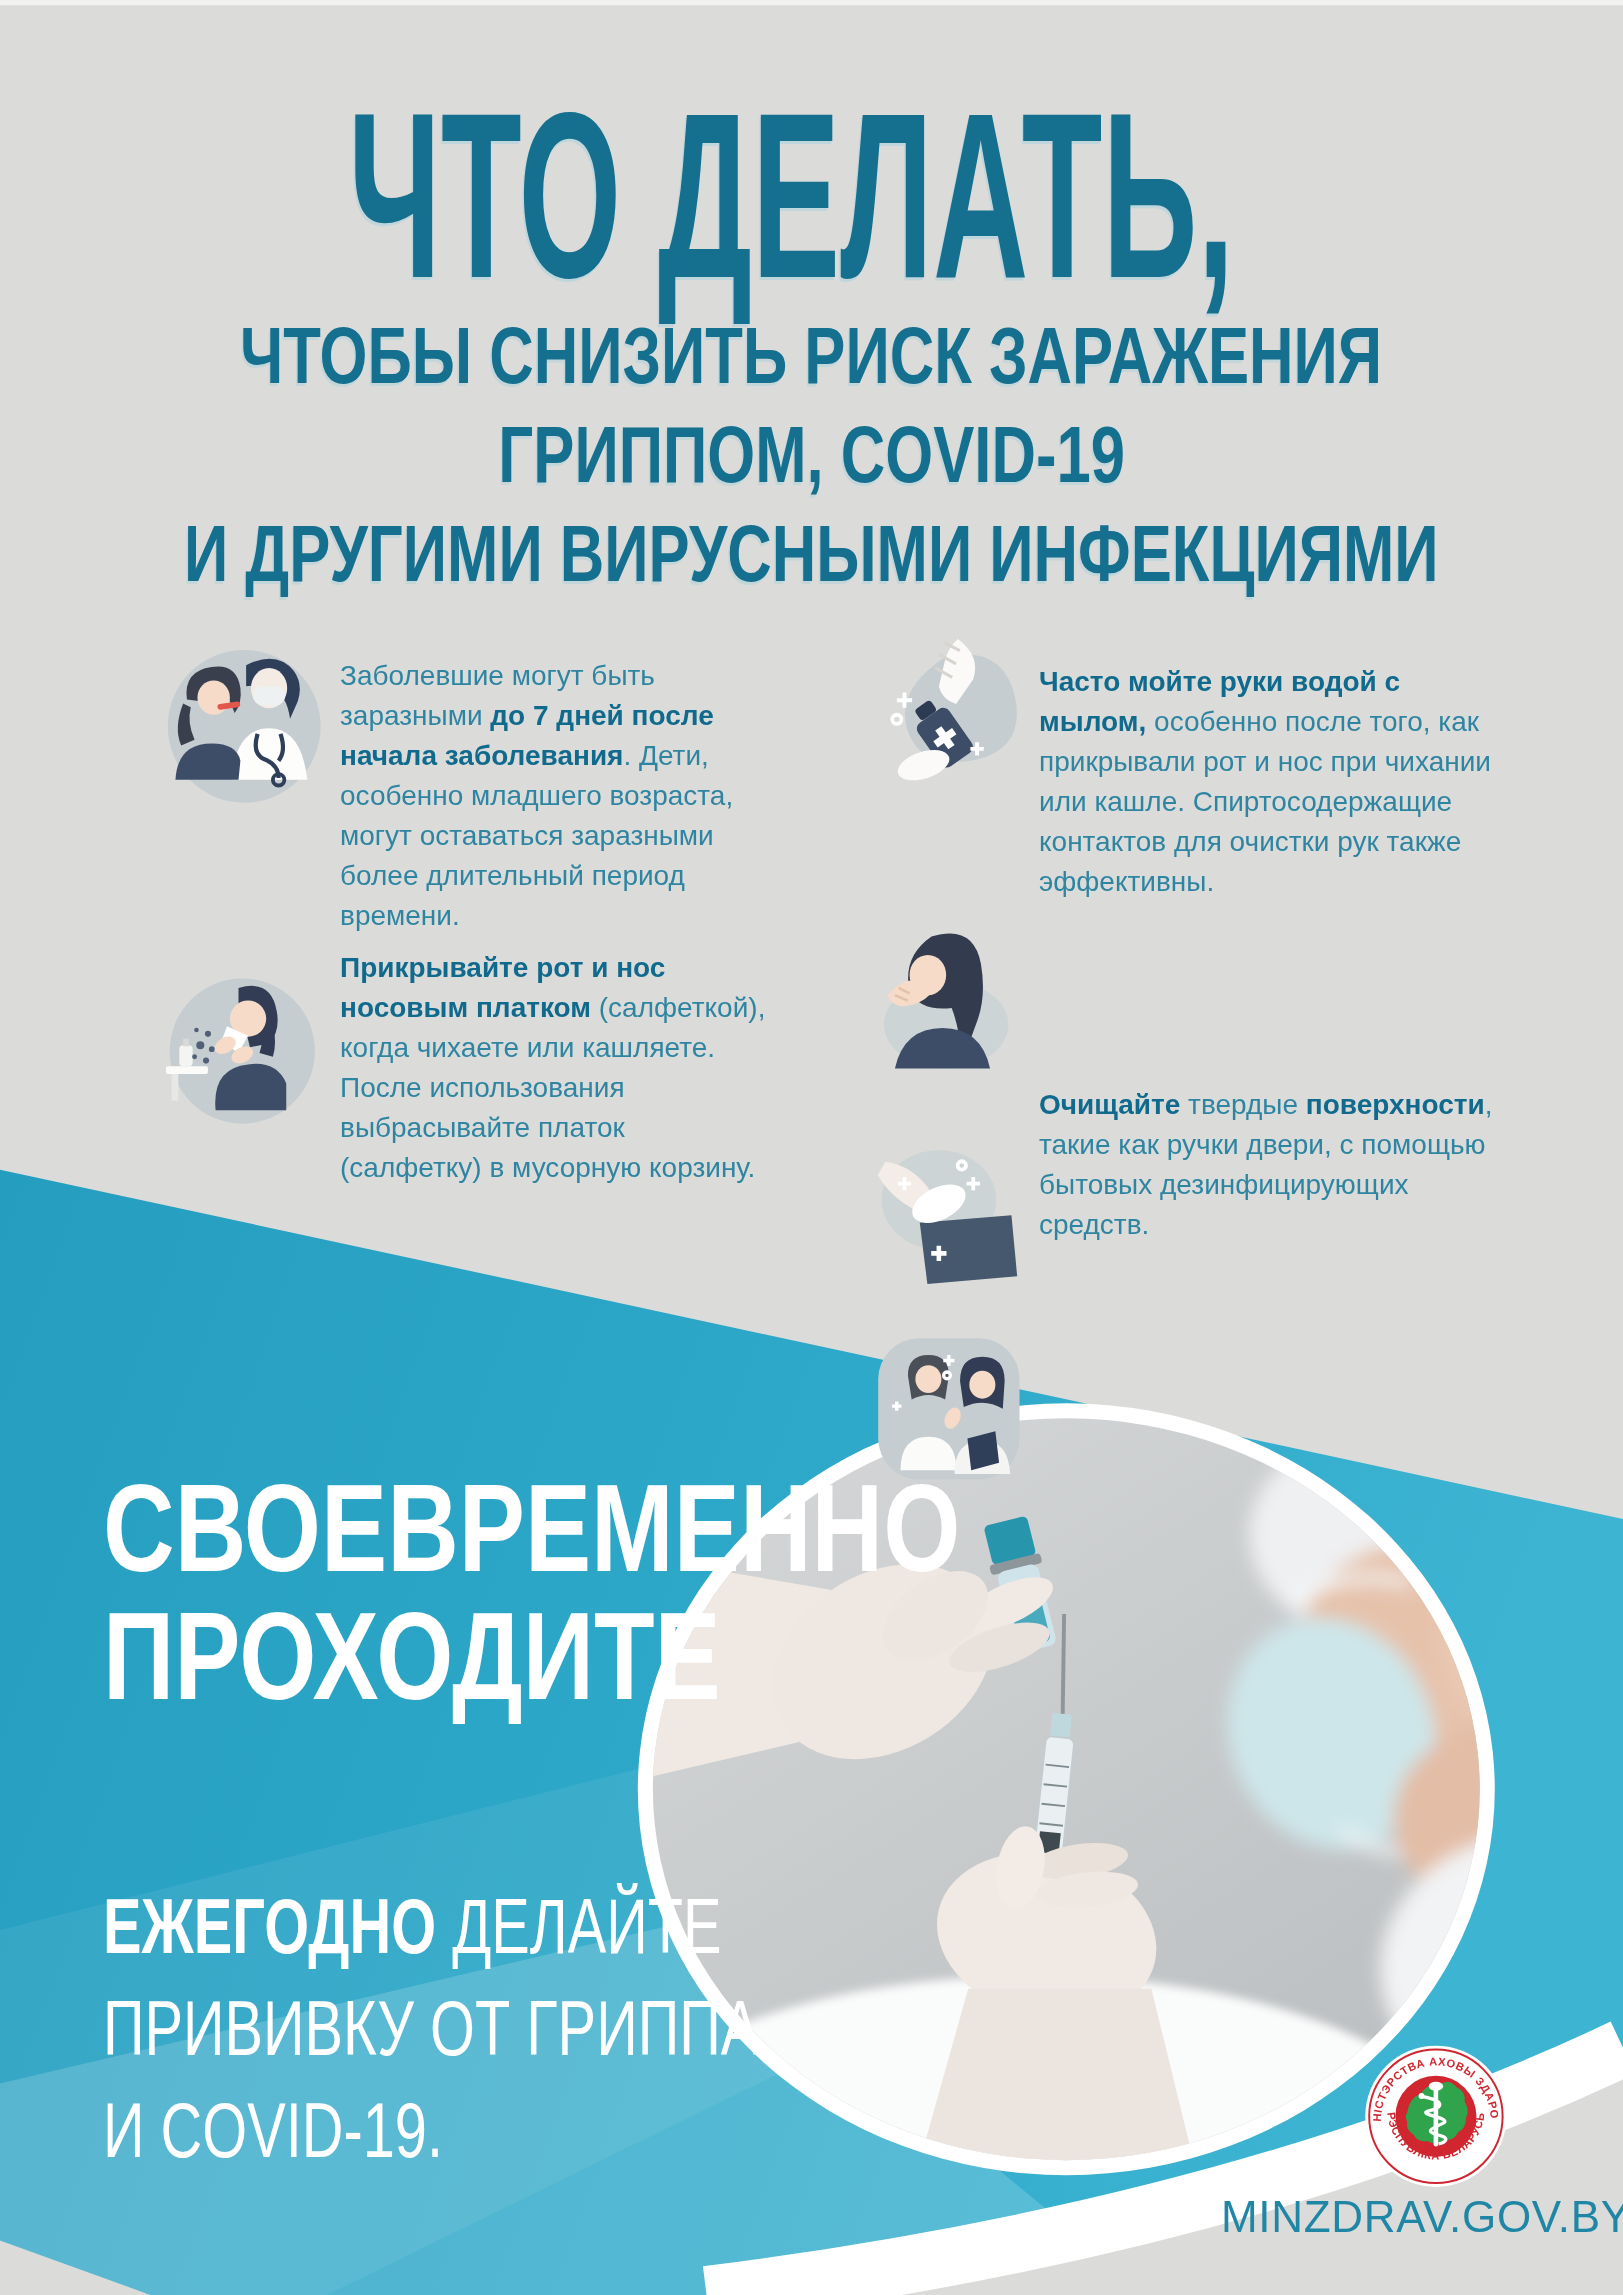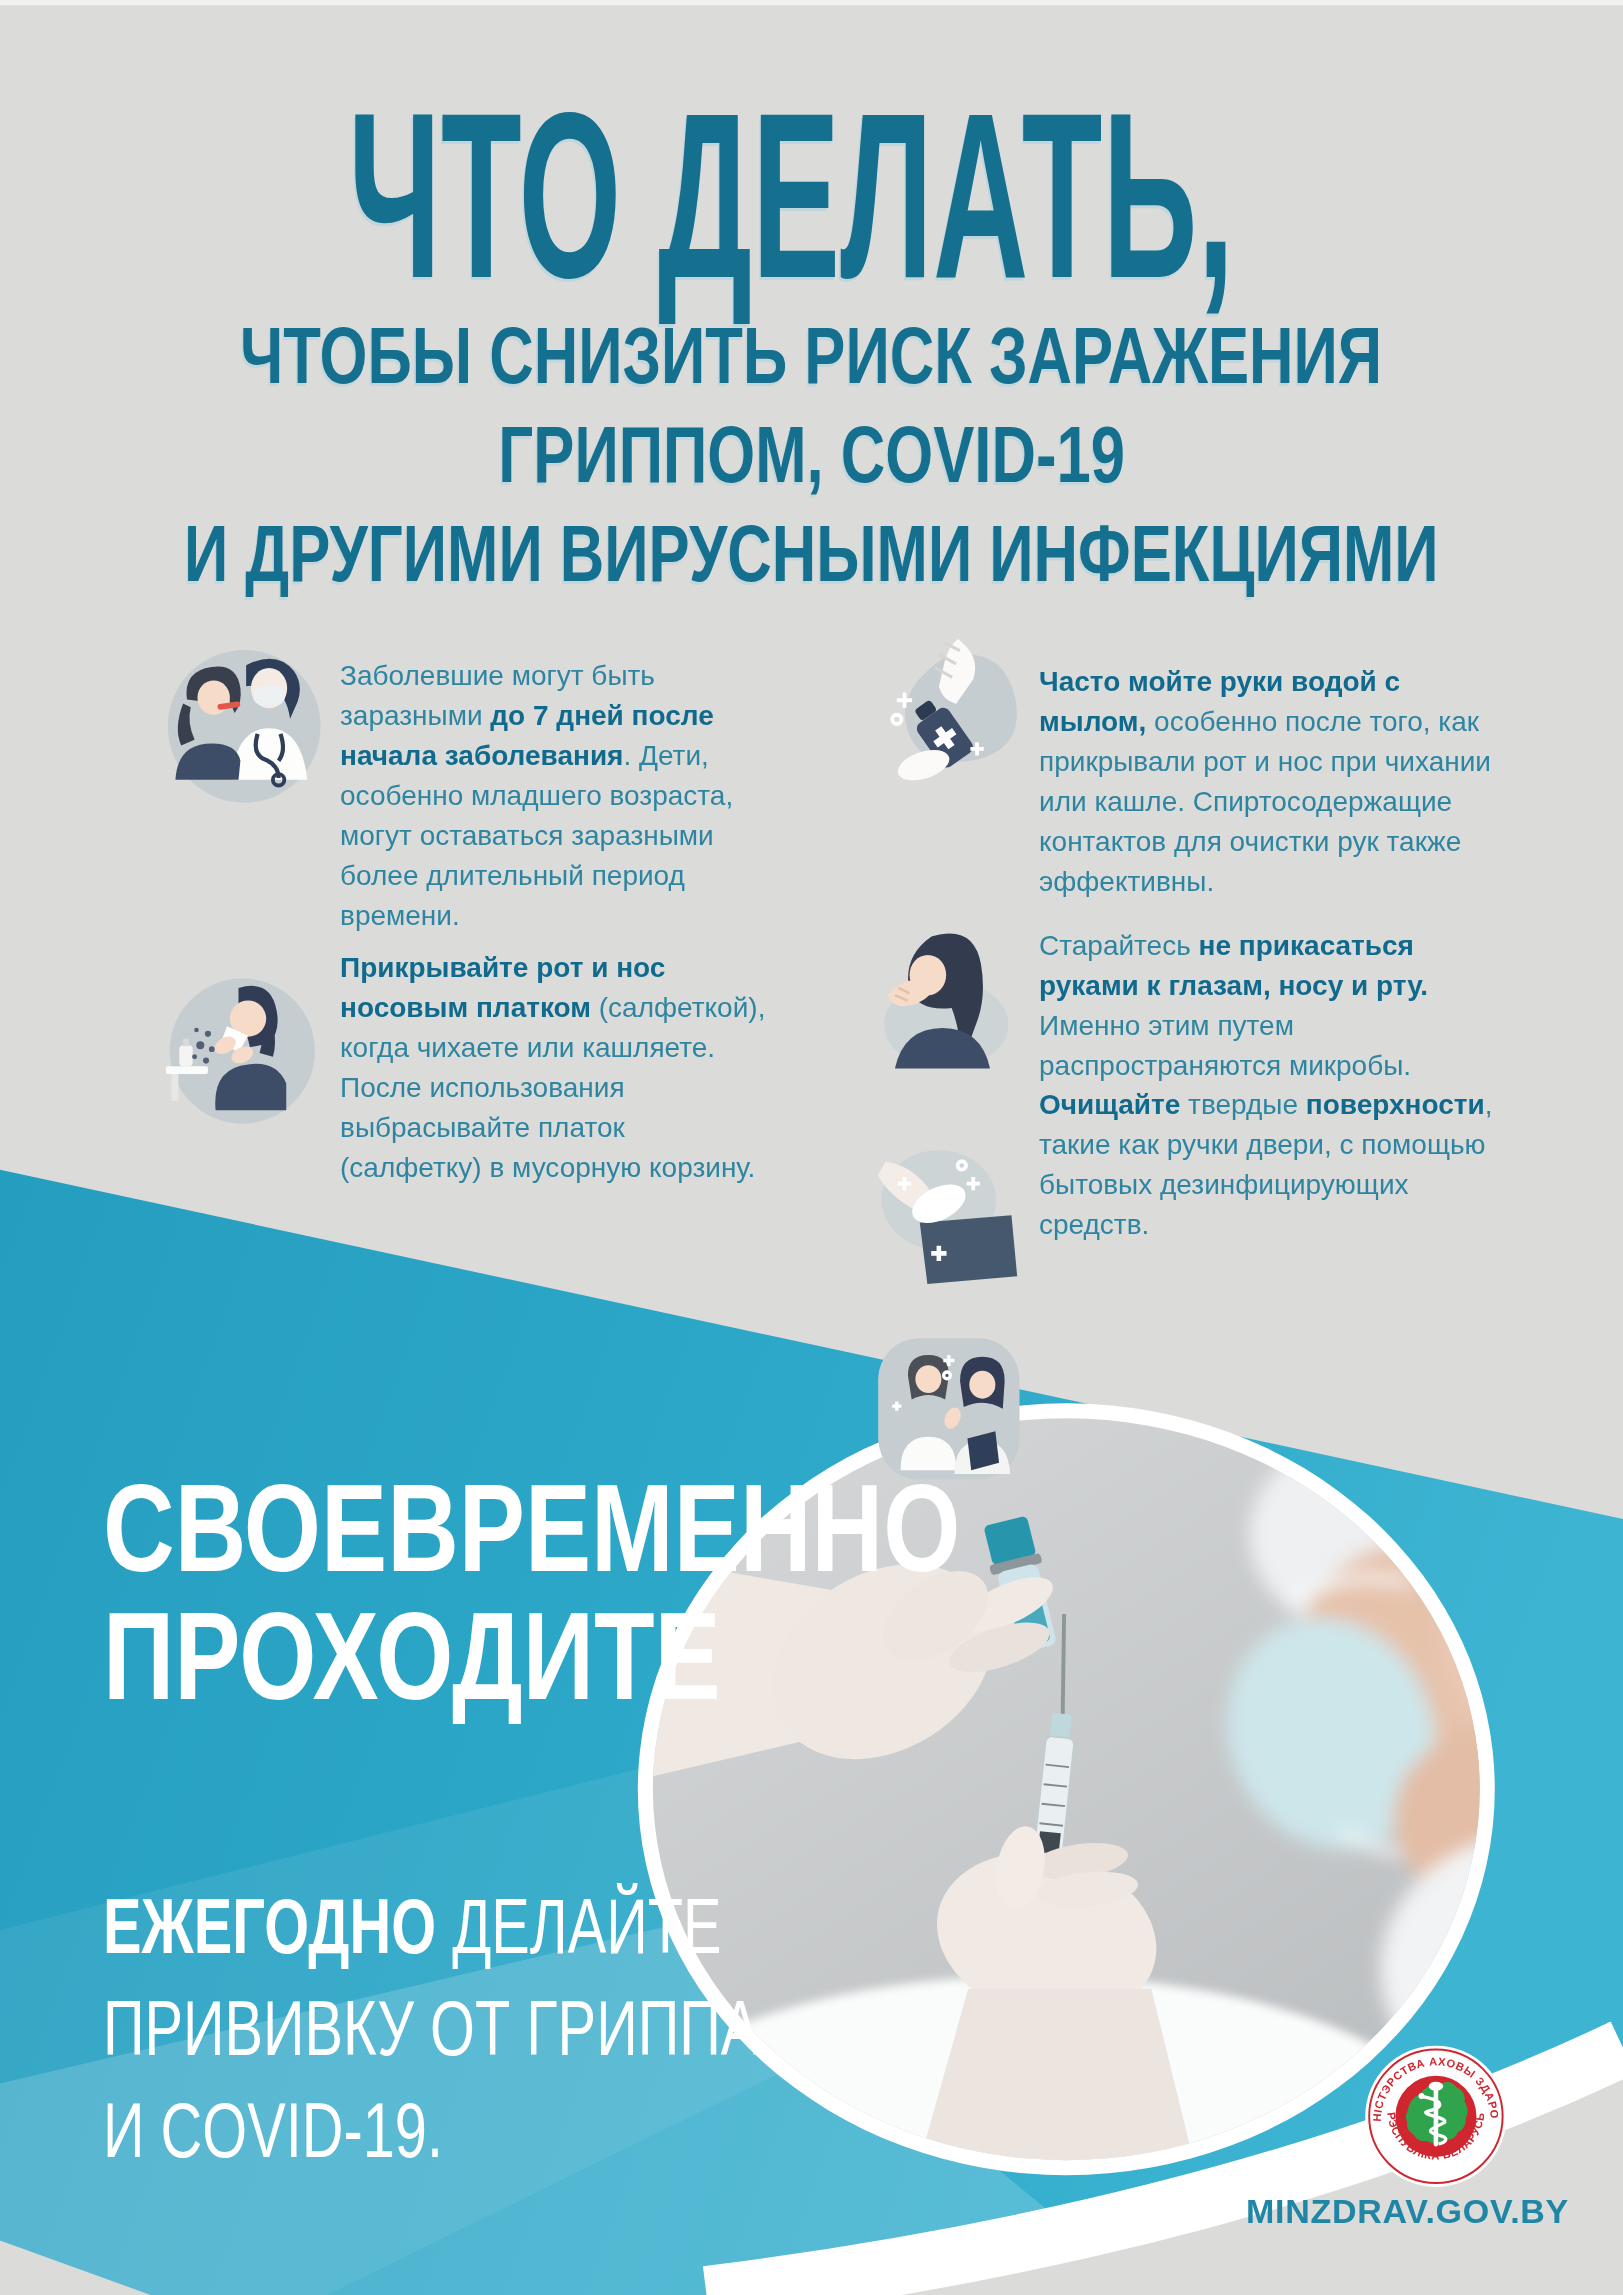--- a/index.html
+++ b/index.html
@@ -29,21 +29,21 @@
   .vx-line{height:128px;line-height:128px;}
   .vx-line > span{display:inline-block;font-size:124px;font-weight:bold;color:#ffffff;
       transform:scaleX(0.8);transform-origin:left center;white-space:nowrap;}
   .vx-sub{position:absolute;left:103px;top:1875px;}
   .vx-sub .rich-line{height:102px;line-height:102px;transform:scaleX(0.75);
       transform-origin:left center;white-space:nowrap;font-size:77px;color:#ffffff;}
   .vx-sub .rich-line .seg{font-weight:normal;}
   .vx-sub .rich-line .seg.b{font-weight:bold;}
 
   .site{position:absolute;left:1221px;top:2192px;width:373px;text-align:center;
-      font-size:34px;font-weight:bold;color:#1f86a5;letter-spacing:0.7px;white-space:nowrap;}
+      font-size:44px;font-weight:normal;color:#1f86a5;letter-spacing:0.7px;white-space:nowrap;}
 </style>
 </head>
 <body>
 
 <div class="poster">
 
   <svg class="bg" viewBox="0 0 2481 3508">
     <defs>
       <linearGradient id="blueGrad" x1="0" y1="0" x2="1" y2="0.25">
         <stop offset="0" stop-color="#259dbf"></stop>
@@ -239,21 +239,20 @@
   <div class="icon-wrap" style="left:851px;top:911px;width:183px;height:183px">
     <svg viewBox="0 0 100 100">
       <ellipse cx="52" cy="62" rx="34" ry="24" fill="#ccd4d6"></ellipse>
       <path d="M44,14 q23,-7 27,15 q3,17 -2,31 l-8,22 q-2,-19 -6,-29 q-17,2 -23,-9 q-4,-19 12,-30 z" fill="#333b4f"></path>
       <ellipse cx="42" cy="35" rx="10" ry="11" fill="#f5dbc8"></ellipse>
       <path d="M20,46 q10,-11 17,-7 l7,6 q-7,7 -15,7 q-7,0 -9,-6 z" fill="#f5dbc8"></path>
       <path d="M26,42 l6,3 M24,46 l7,3" stroke="#e3c2ac" stroke-width="1.4"></path>
       <path d="M24,86 q5,-22 26,-22 q21,0 26,22 z" fill="#3d4d68"></path>
     </svg>
   </div>
-  <div class="tip-text" style="left:1039px;top:926px;width:458px"><span class="seg">Старайтесь </span><span class="seg b">не прикасаться руками к глазам, носу и рту.</span><span class="seg"> Именно этим путем распространяются микробы.</span></div>
 
   <div class="icon-wrap" style="left:851px;top:1112px;width:191px;height:191px">
     <svg viewBox="0 0 100 100">
       <ellipse cx="46" cy="46" rx="30" ry="26" fill="#ccd4d6"></ellipse>
       <polygon points="36,58 84,54 87,86 40,90" fill="#45586e"></polygon>
       <path d="M46,70 l0,8 M42,74 l8,0" stroke="#ffffff" stroke-width="2.4"></path>
       <path d="M18,26 q15,2 24,16 l-9,9 q-13,-7 -19,-18 z" fill="#f3ece7"></path>
       <ellipse cx="46" cy="48" rx="15" ry="8.5" transform="rotate(-26 46 48)" fill="#ffffff"></ellipse>
       <g stroke="#ffffff" stroke-width="2" fill="none">
         <path d="M28,34 l0,7 M24.5,37.5 l7,0"></path>

